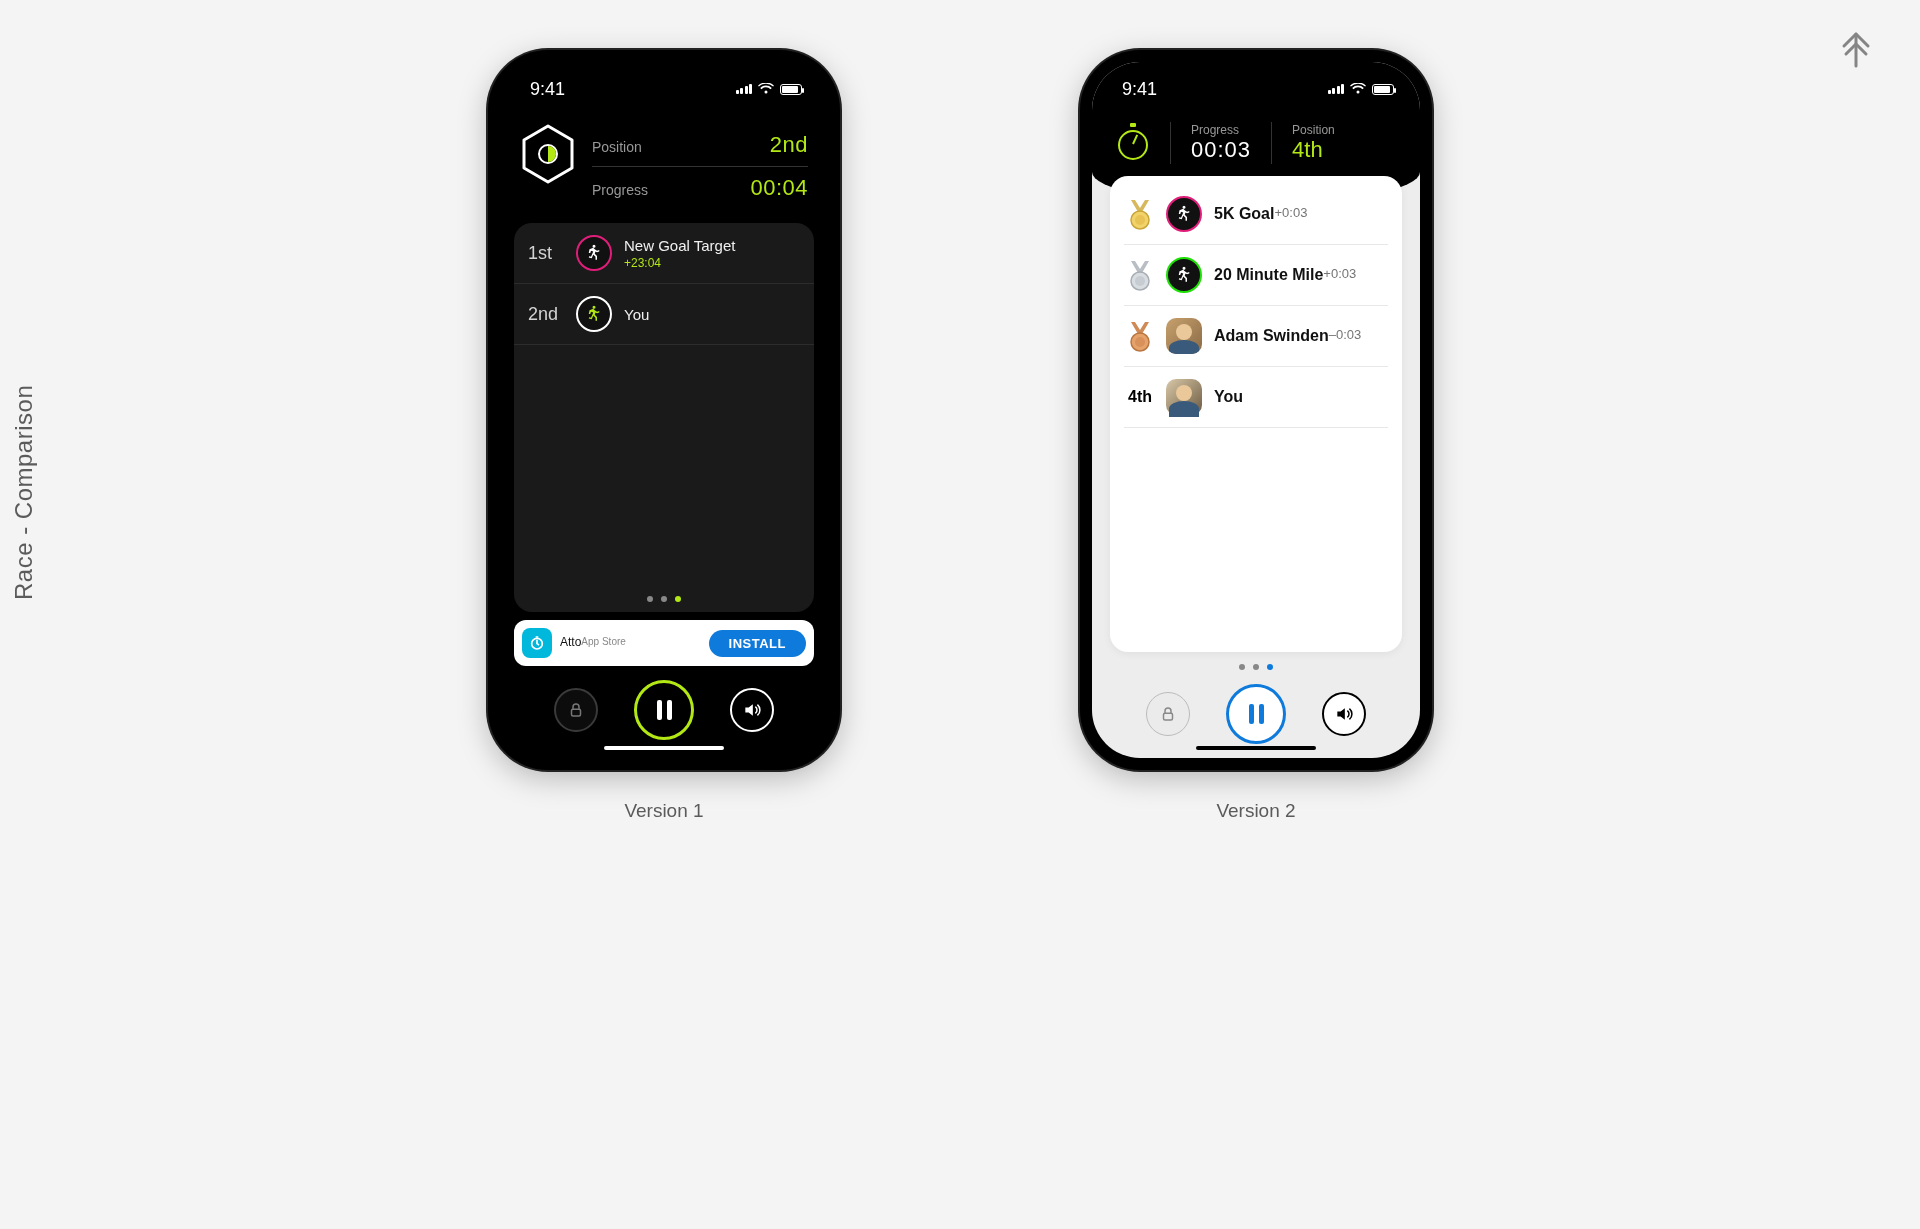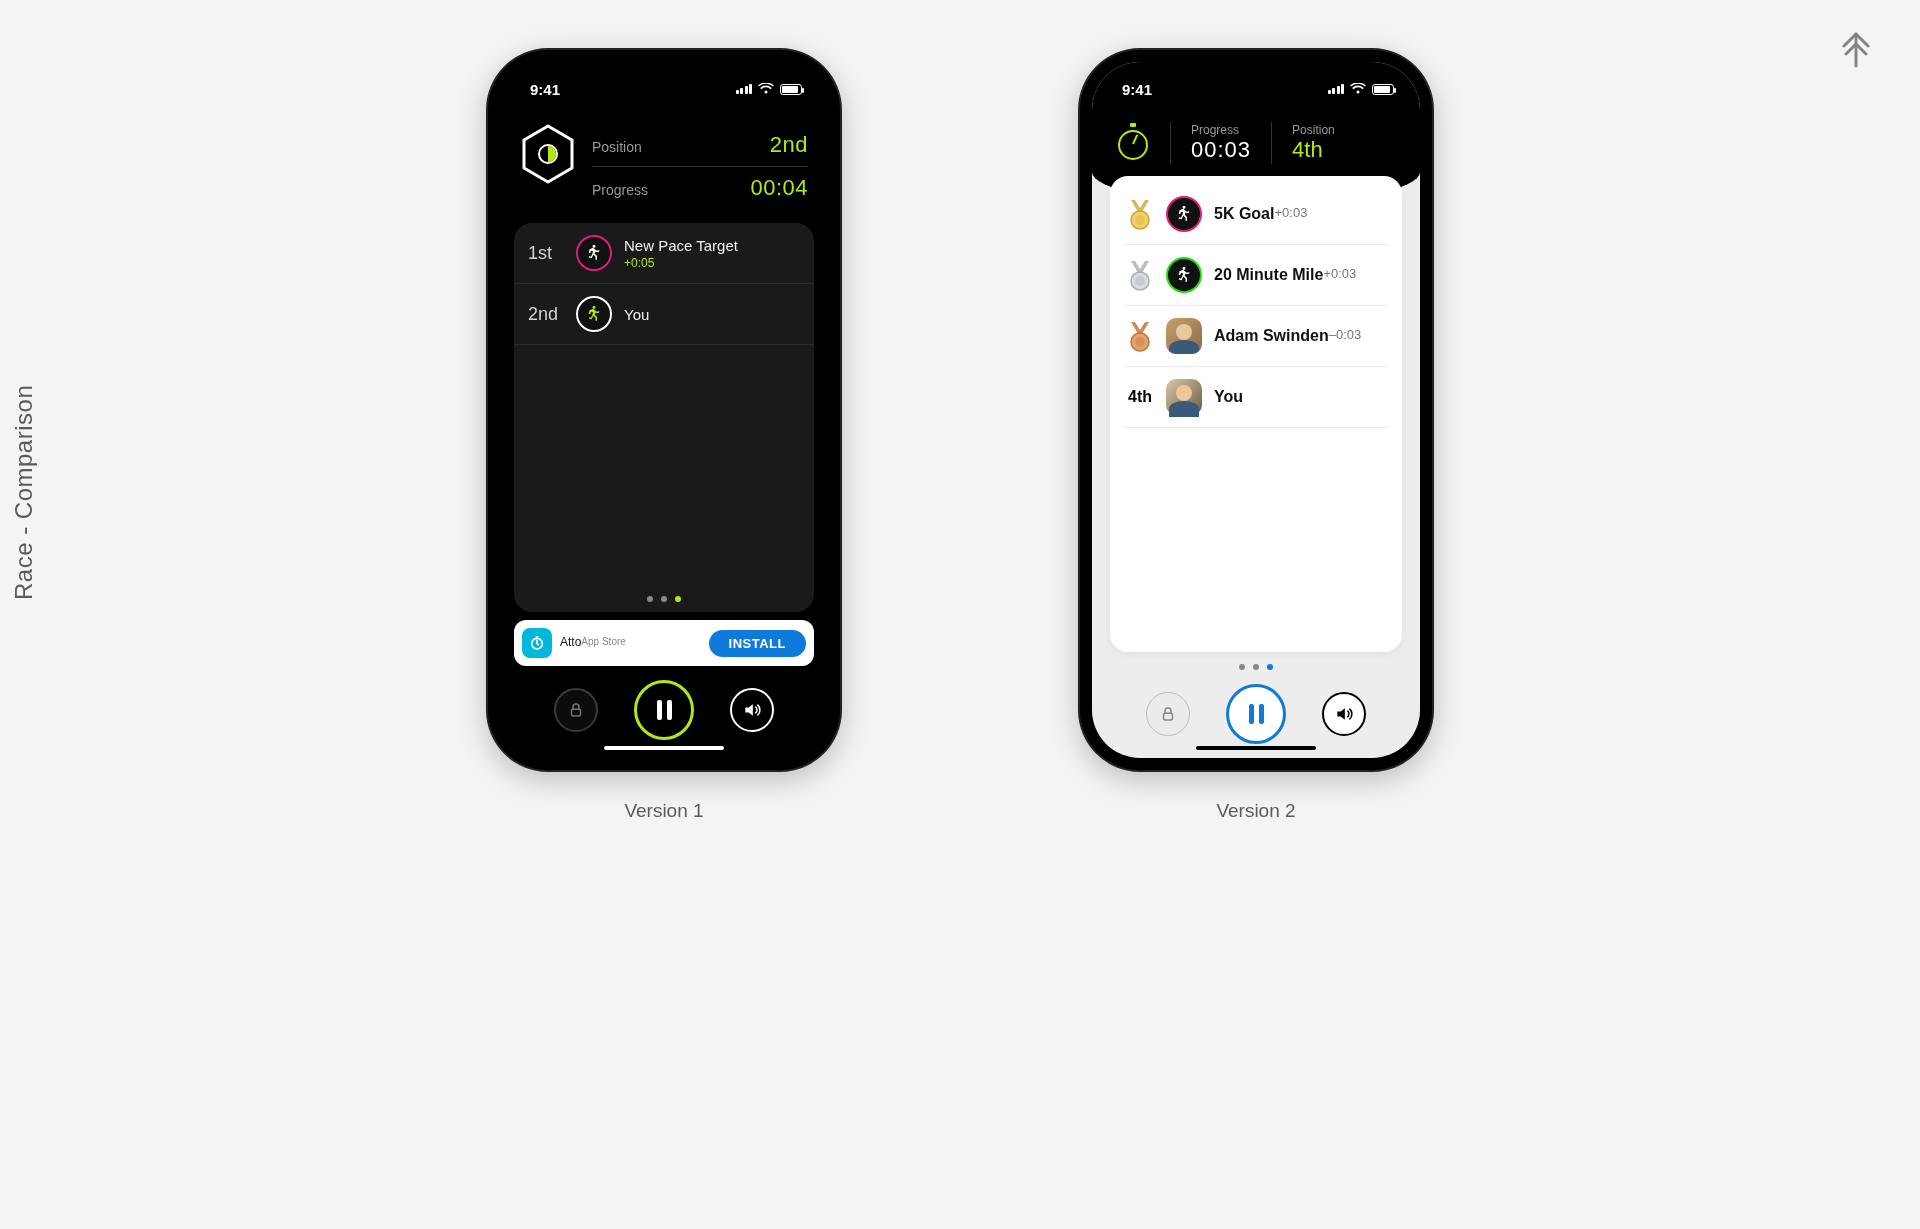--- a/index.html
+++ b/index.html
@@ -48,21 +48,21 @@
   width:106px;height:32px;background:#000;border-radius:20px;z-index:50;
 }
 .home-ind{
   position:absolute;bottom:8px;left:50%;transform:translateX(-50%);
   width:120px;height:4px;border-radius:4px;
 }
 
 
 .status{
   height:54px;display:flex;justify-content:space-between;align-items:center;
-  padding:0 26px 0 30px;font-size:15px;font-weight:700;text-align:right;
+  padding:0 26px 0 30px;font-size:18px;font-weight:400;text-align:right;
 }
 .status .right{display:flex;gap:6px;align-items:center;}
 .sig{display:inline-flex;gap:1.5px;align-items:flex-end;}
 .sig i{width:3px;background:currentColor;border-radius:1px;}
 .sig i:nth-child(1){height:4px}.sig i:nth-child(2){height:6px}.sig i:nth-child(3){height:8px}.sig i:nth-child(4){height:10px}
 .wifi,.batt{display:inline-block}
 .batt{width:22px;height:11px;border:1px solid currentColor;border-radius:3px;position:relative}
 .batt::before{content:"";position:absolute;left:1px;top:1px;bottom:1px;width:16px;background:currentColor;border-radius:1px}
 .batt::after{content:"";position:absolute;right:-3px;top:3px;width:2px;height:5px;background:currentColor;border-radius:1px}
 
@@ -235,22 +235,22 @@
 
         <div class="card">
           <div class="race">
             <span class="rank">1st</span>
             <span class="avatar pink">
               <svg class="runner" viewBox="0 0 24 24">
                   <path d="M14 3a2 2 0 11-4 0 2 2 0 014 0zm-1 4l3 2 3-1v2l-3 1-2-1-1 3 3 3v5h-2v-4l-3-3-2 5-4-1 1-2 2 1 3-7-3-1-1 3H5l1-5 5-2z"></path>
                 </svg>
             </span>
             <span class="race-txt">
-              <span class="race-name">New Pace Target</span>
-              <span class="race-diff">+0:05</span>
+              <span class="race-name">New Goal Target</span>
+              <span class="race-diff">+23:04</span>
             </span>
           </div>
           <div class="race">
             <span class="rank">2nd</span>
             <span class="avatar self">
               <svg class="runner green" viewBox="0 0 24 24">
                   <path d="M14 3a2 2 0 11-4 0 2 2 0 014 0zm-1 4l3 2 3-1v2l-3 1-2-1-1 3 3 3v5h-2v-4l-3-3-2 5-4-1 1-2 2 1 3-7-3-1-1 3H5l1-5 5-2z"></path>
                 </svg>
             </span>
             <span class="race-txt">

